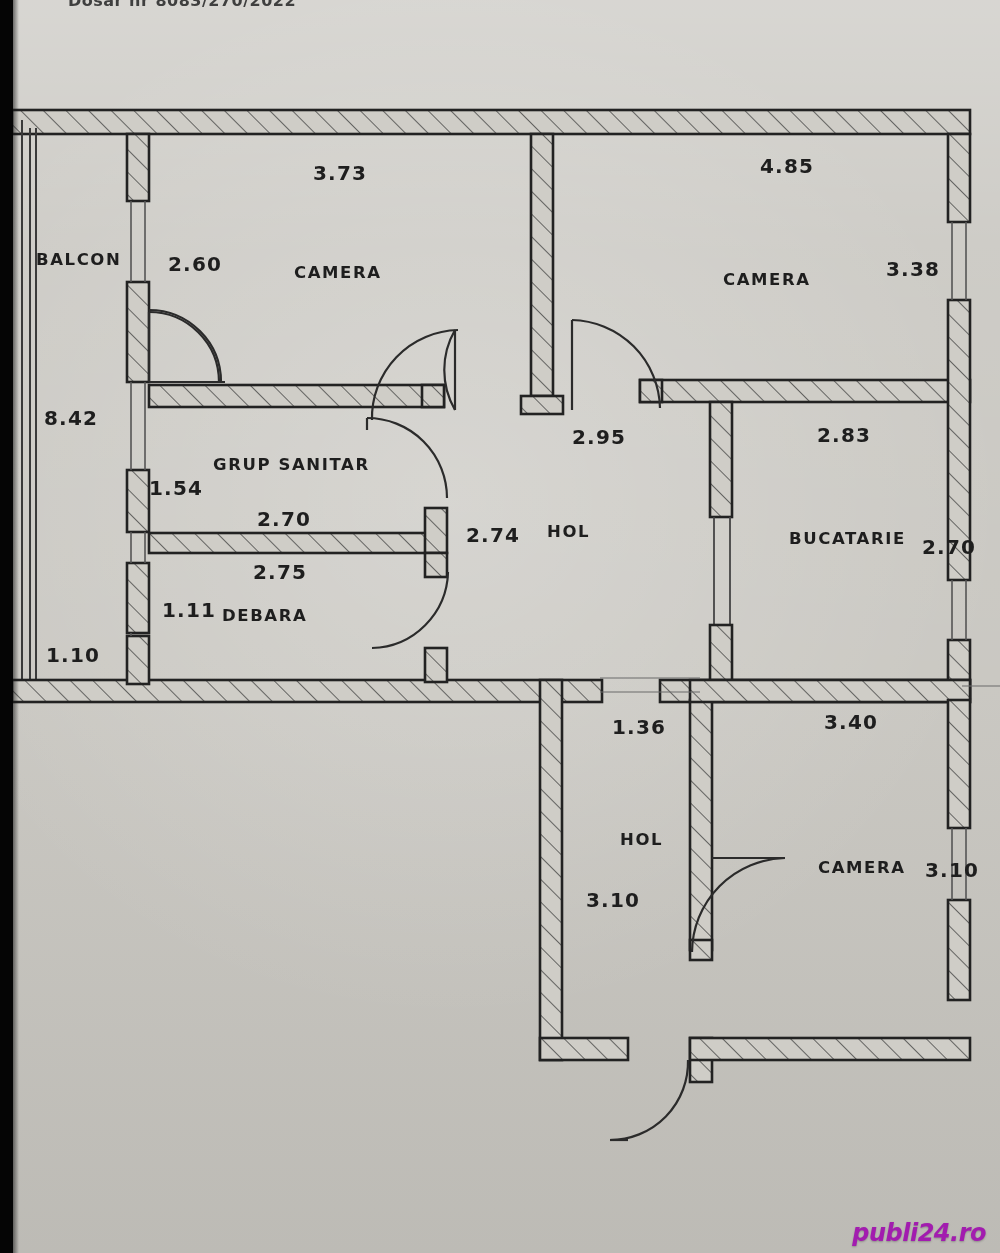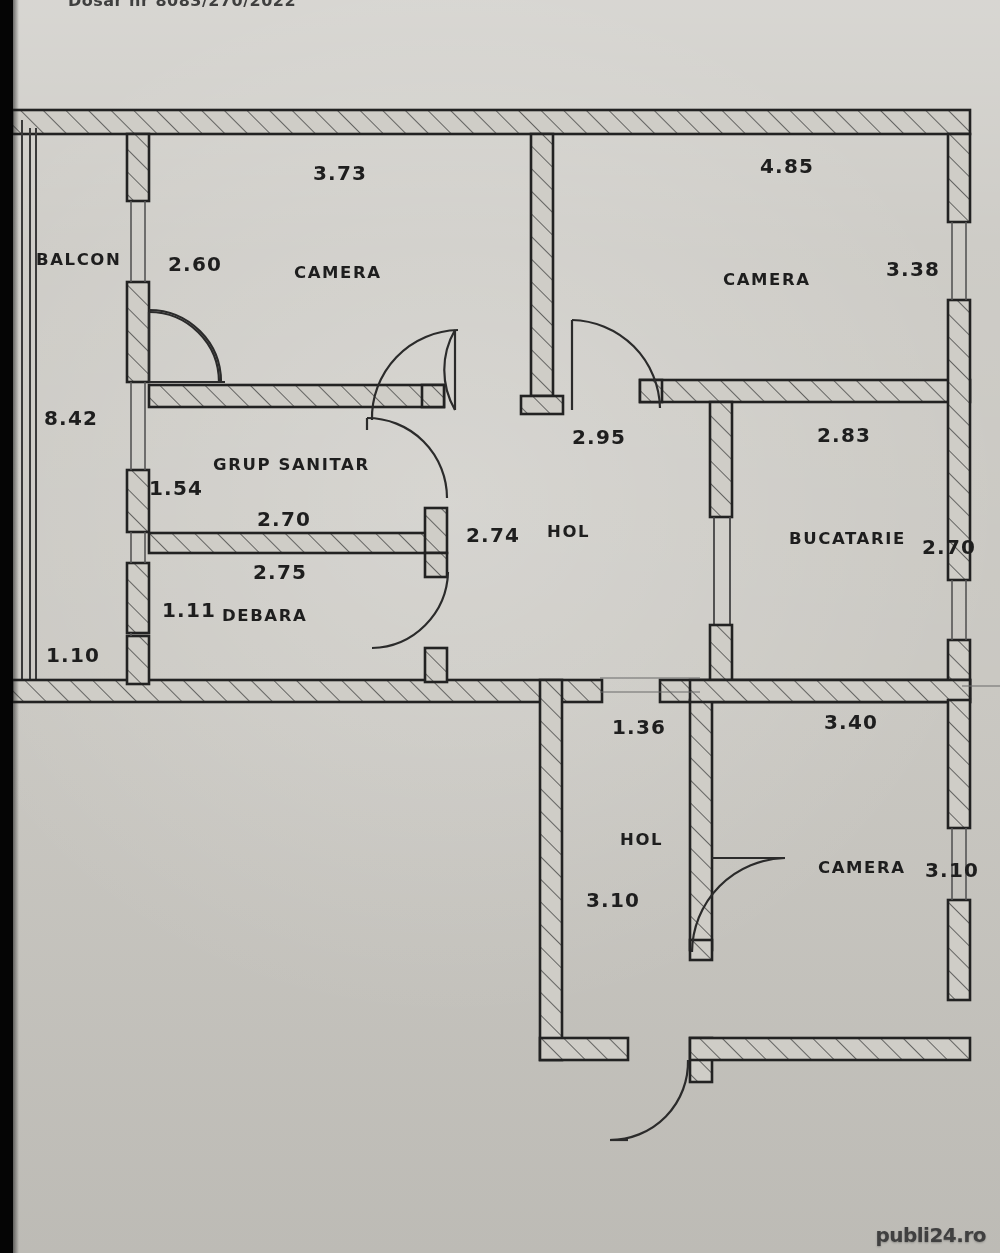--- a/index.html
+++ b/index.html
@@ -40,22 +40,22 @@
     color:#1e1e1e;
     font-family:"DejaVu Sans", sans-serif;
     white-space:nowrap;
     font-weight:bold;
   }
   .room-name{font-size:16.5px;letter-spacing:1.6px;}
   .dim{font-size:20px;letter-spacing:1.2px;font-weight:bold;}
   #watermark{
     position:absolute;right:14px;bottom:6px;
     font-family:"DejaVu Sans", sans-serif;
-    font-weight:bold;font-size:20px;
-    color:#404040;
+    font-style:italic;font-weight:bold;font-size:24px;
+    color:#a21caf;
     letter-spacing:-0.5px;
     text-shadow:0 1px 2px rgba(0,0,0,0.25);
   }
 </style>
 </head>
 <body>
 
 <div id="page">
 
   <div id="paper-sheen"></div>

